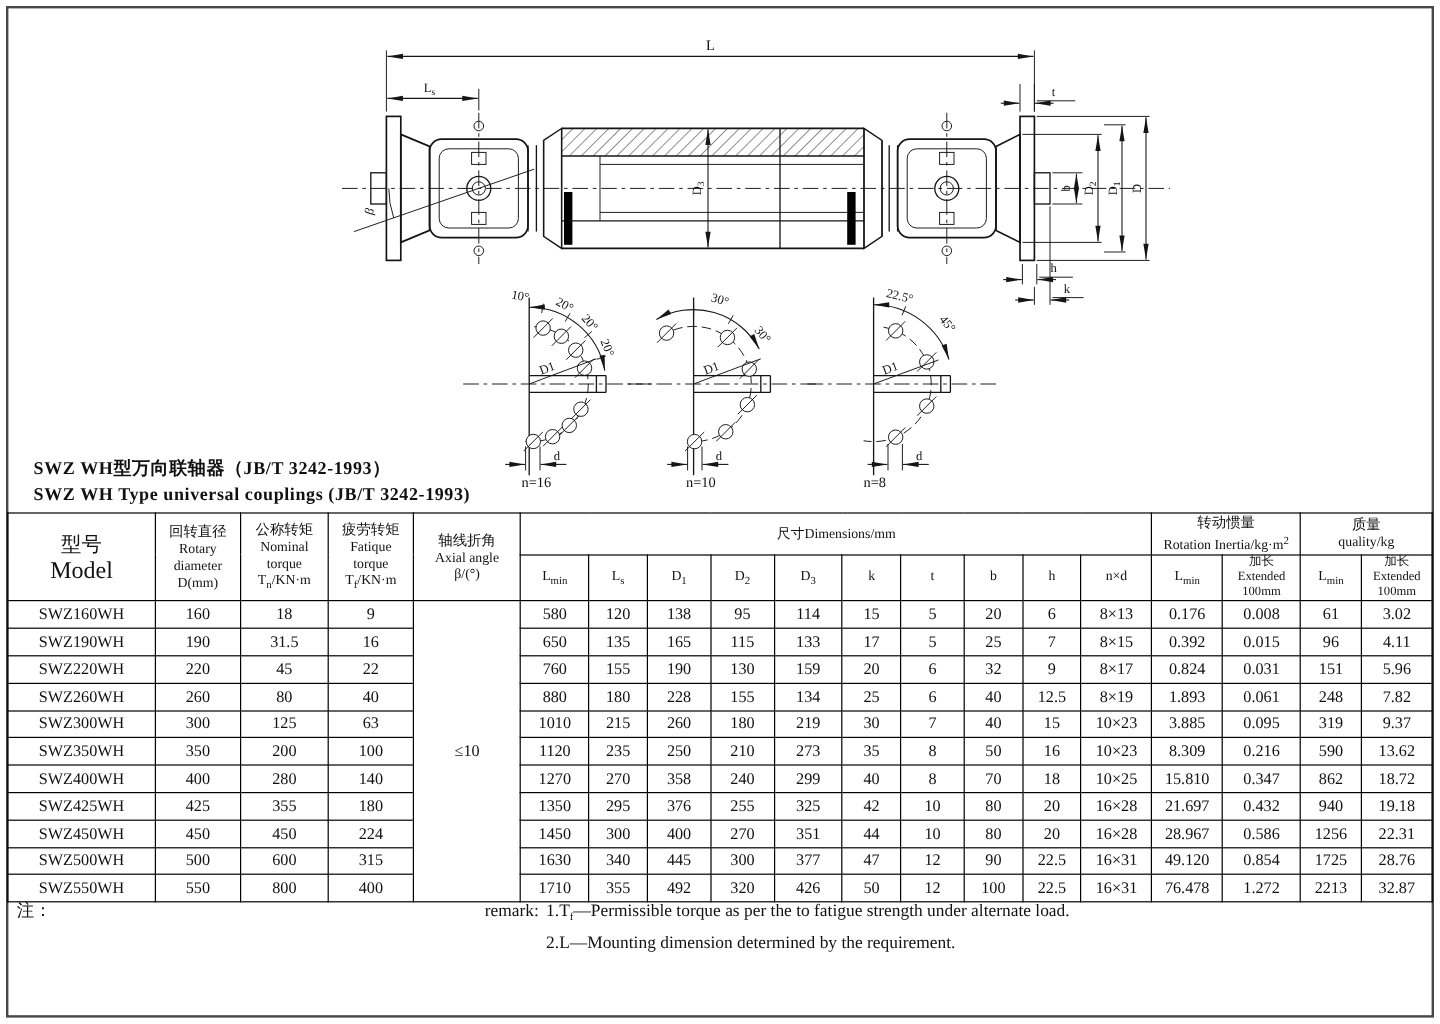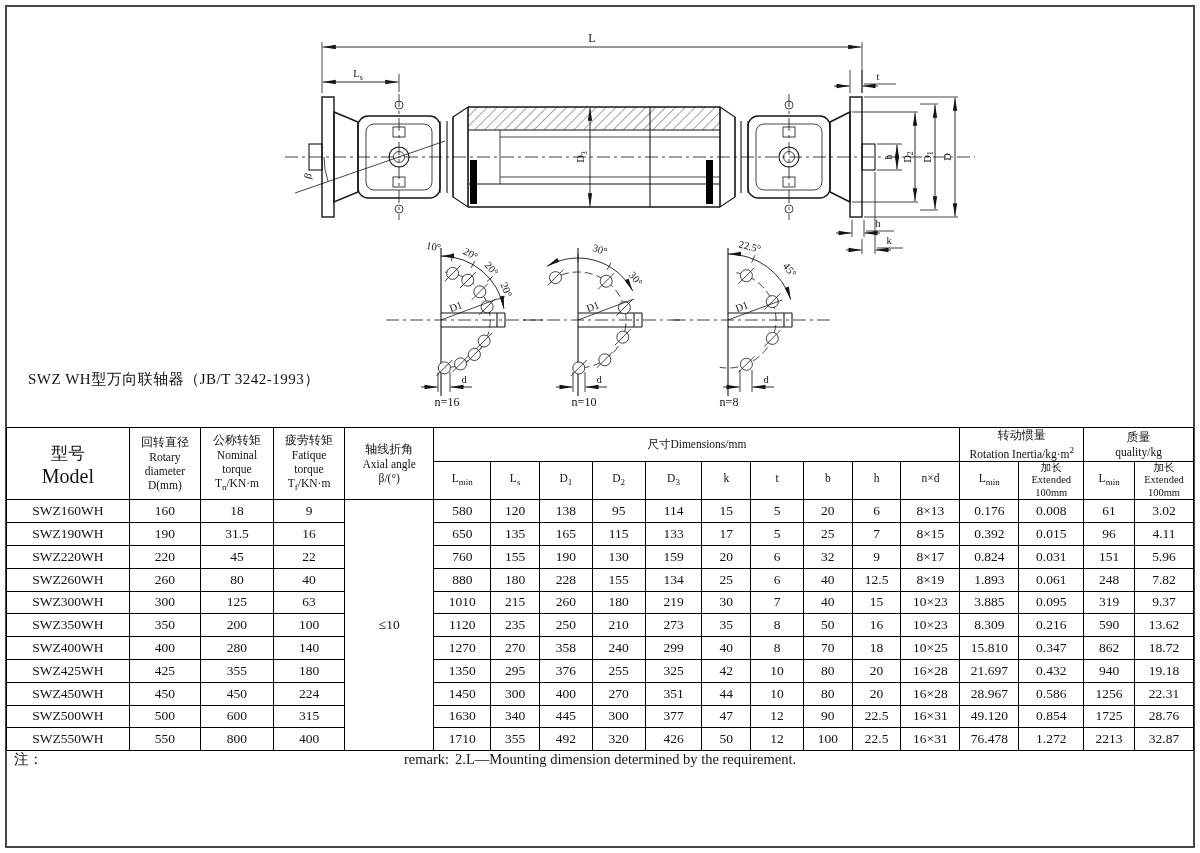--- a/index.html
+++ b/index.html
@@ -11,21 +11,21 @@
   .page-border{position:absolute;inset:5px;border:2px solid #474747;pointer-events:none;}
   svg.drawing{position:absolute;top:0;left:0;}
   svg .ol{fill:none;stroke:#151515;stroke-width:1.4;}
   svg .md{fill:none;stroke:#151515;stroke-width:1.1;}
   svg .thin{fill:none;stroke:#151515;stroke-width:0.8;}
   svg .dim{fill:none;stroke:#151515;stroke-width:0.9;}
   svg .cl{stroke-dasharray:13 4 3 4;}
   svg .bc{stroke-dasharray:8 4;}
   svg text{font-family:"Liberation Serif","DejaVu Serif",serif;font-size:12px;fill:#111;}
   svg text.sm{font-size:10.5px;}
-  .title-block{position:absolute;left:28px;top:368px;font-size:15px;line-height:22px;letter-spacing:0.5px;}
+  .title-block{position:absolute;left:28px;top:380px;font-size:15px;line-height:22px;letter-spacing:0.5px;font-weight:bold;}
   table.spec{
     position:absolute;left:6px;top:427px;width:1188px;
     border-collapse:collapse;table-layout:fixed;text-align:center;
   }
   table.spec th,table.spec td{border:1.5px solid #000;padding:0;font-weight:normal;vertical-align:middle;}
   table.spec thead th{font-size:11.5px;line-height:14px;}
   .h-zh-big{font-size:17px;line-height:24px;}
   .h-en-big{font-size:20px;line-height:20px;}
   .h-zh{font-size:12px;line-height:15px;}
   .dims-title{font-size:14px;}
@@ -284,20 +284,21 @@
     <line class="thin" x1="752" y1="370" x2="752" y2="392"></line>
     <line class="dim" x1="723" y1="387" x2="739.5" y2="387" marker-end="url(#arr)"></line>
     <line class="dim" x1="752.5" y1="387" x2="774" y2="387" marker-start="url(#arr)"></line>
     <text class="sm" x="766" y="383" text-anchor="middle">d</text>
     <text x="729" y="406" text-anchor="middle">n=8</text>
   </g>
 </svg>
 
 <div class="title-block">
   <div>SWZ WH型万向联轴器（JB/T 3242-1993）</div>
+  <div>SWZ WH Type universal couplings (JB/T 3242-1993)</div>
 </div>
 
 <table class="spec">
   <colgroup>
     <col style="width:121px">
       <col style="width:70px">
       <col style="width:72px">
       <col style="width:70px">
       <col style="width:88px">
     <col style="width:56px">
@@ -605,15 +606,16 @@
 </table>
 
 <div class="note-zh">
   <span>注：</span>
   <div>
   </div>
 </div>
 <div class="note-en">
   <span>remark:</span>
   <div style="margin-left:6px;">
+    <div><span>1.T</span><sub>f</sub><span>—Permissible torque as per the to fatigue strength under alternate load.</span></div>
     <div>2.L—Mounting dimension determined by the requirement.</div>
   </div>
 </div>
 
 </body></html>

